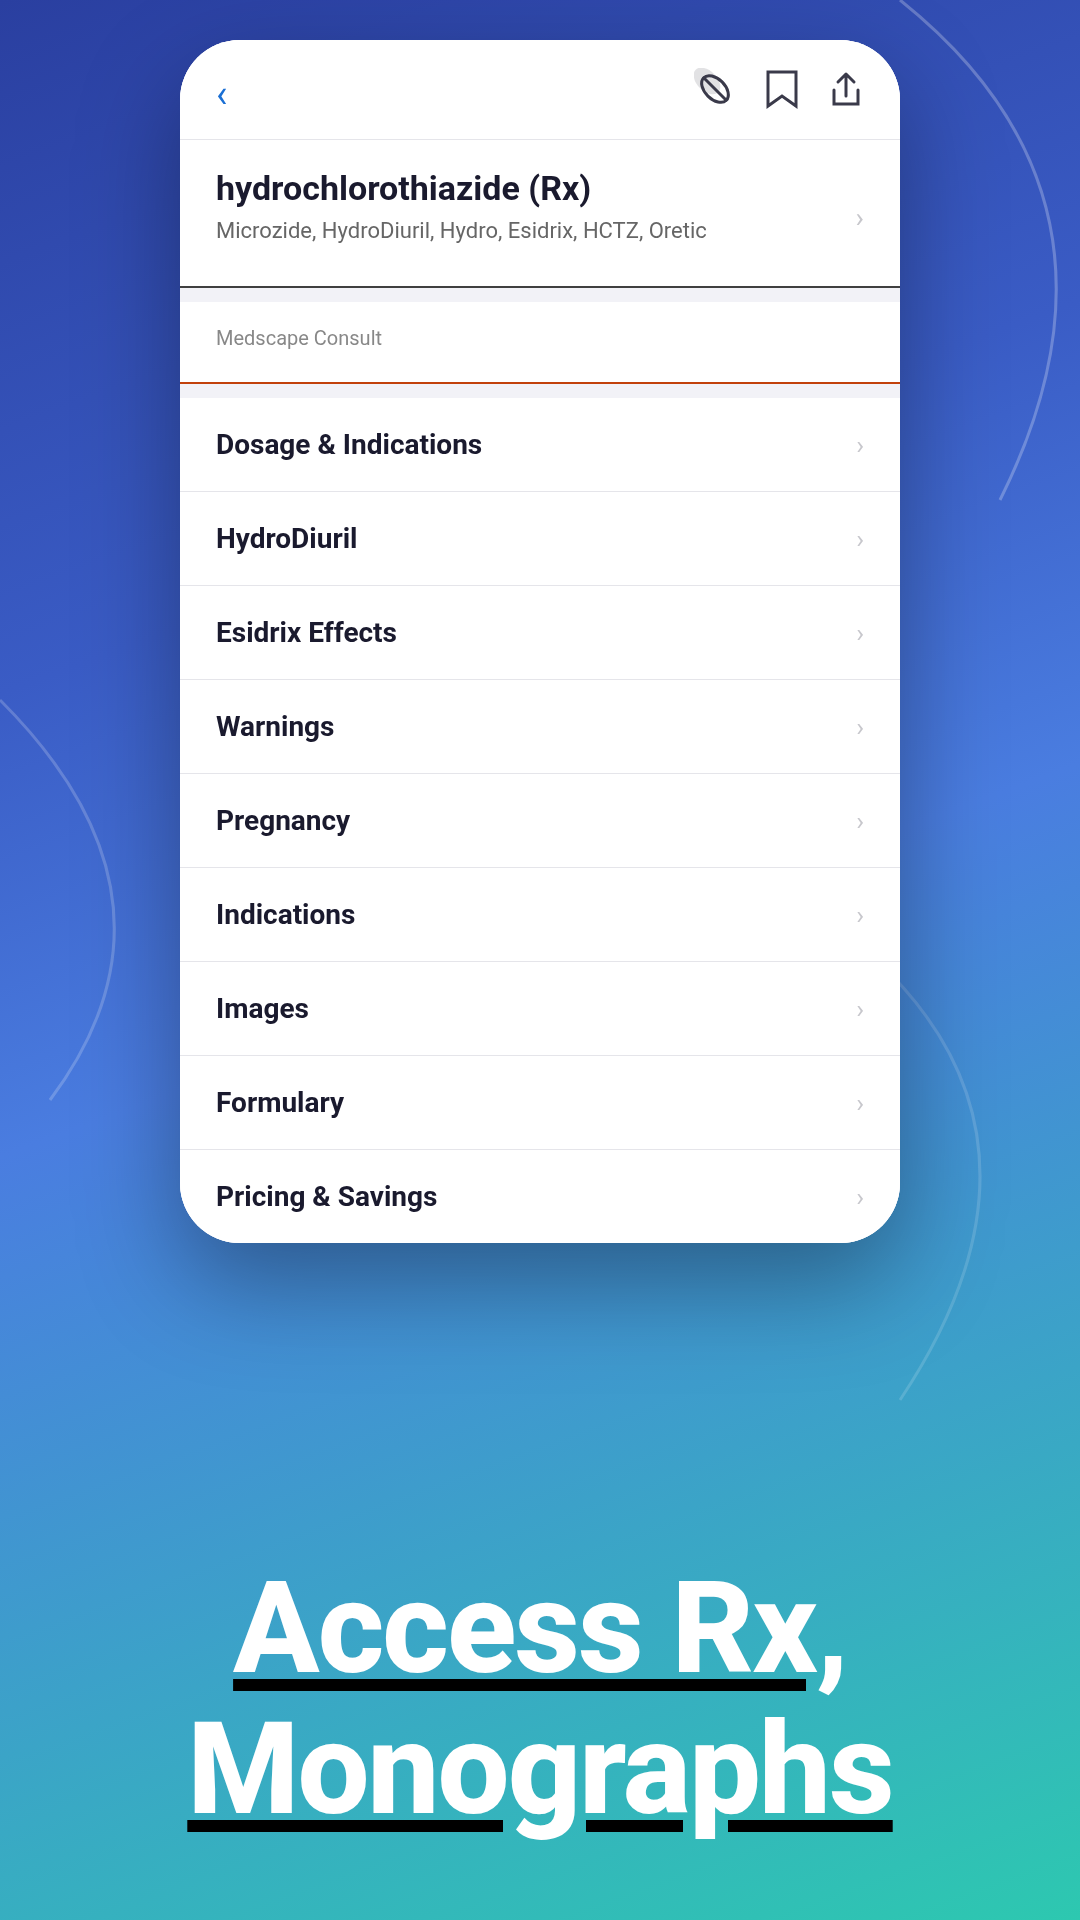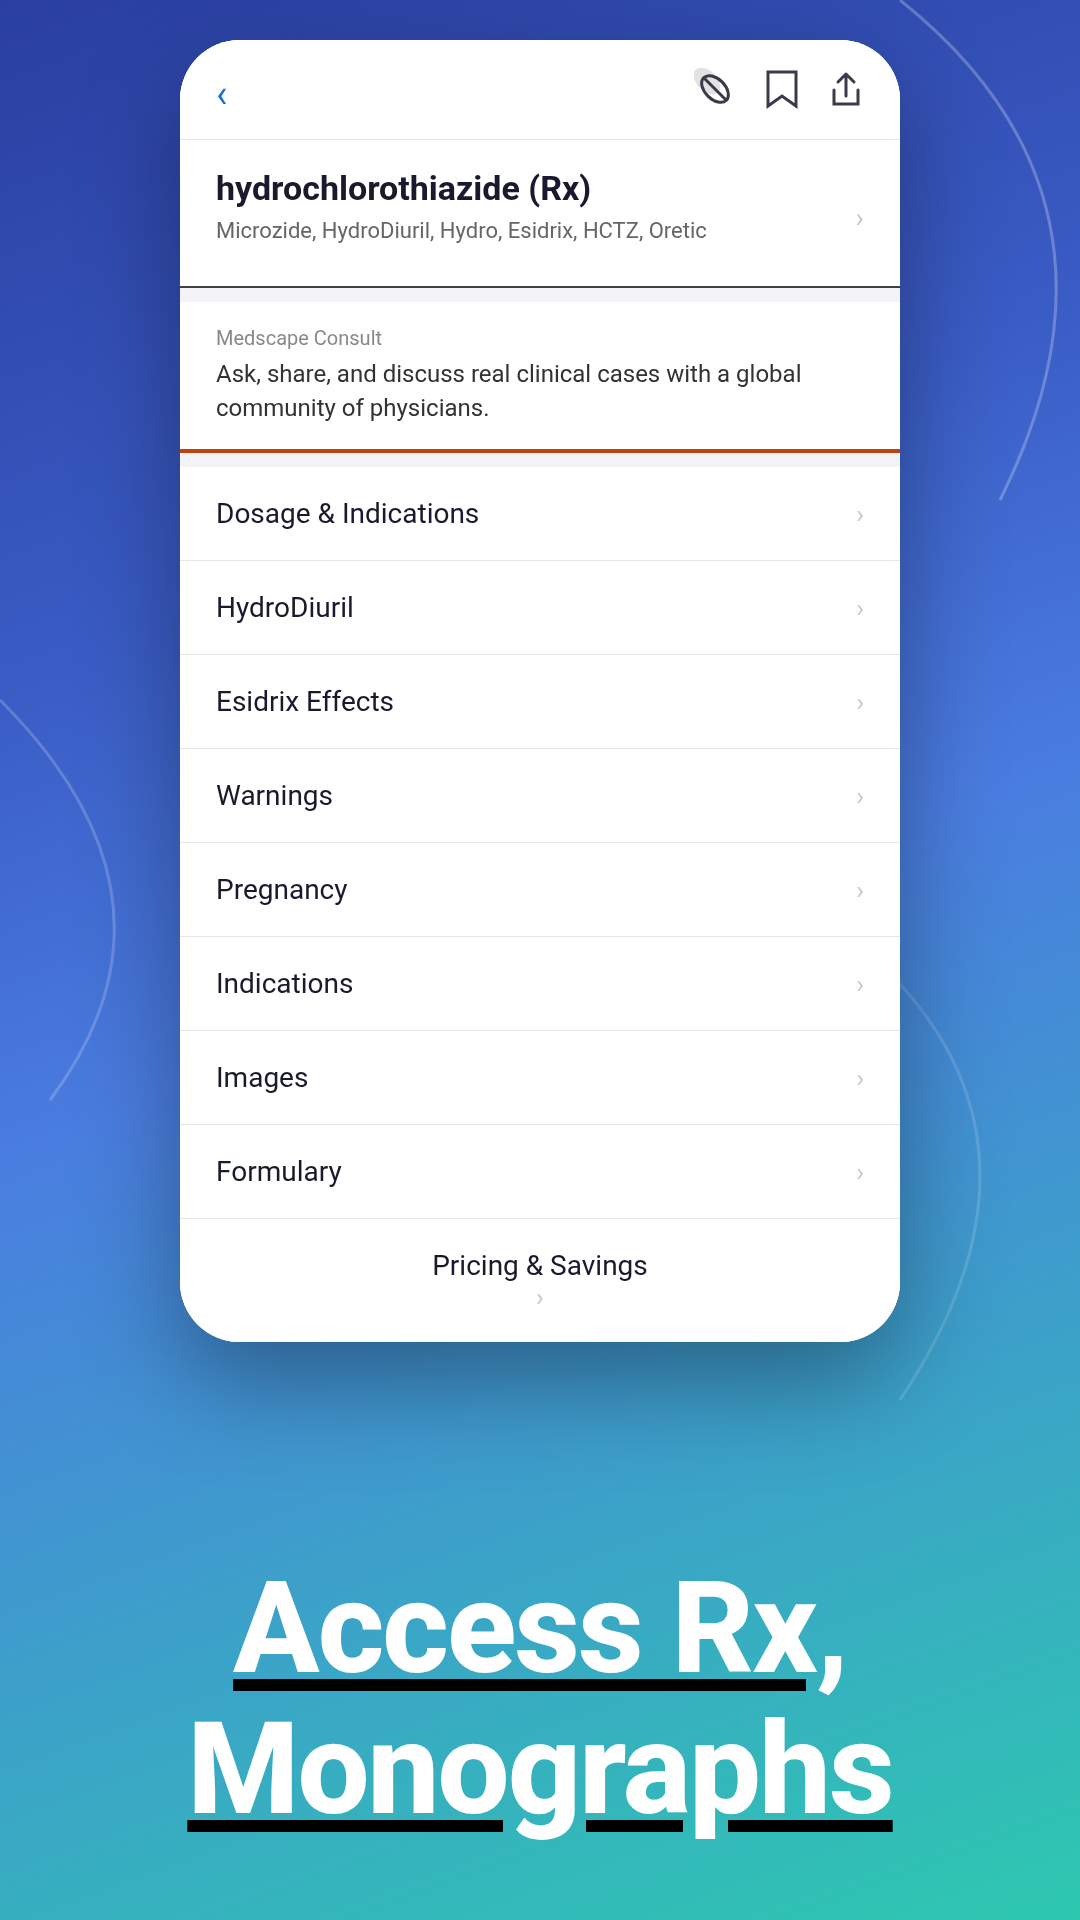--- a/index.html
+++ b/index.html
@@ -111,21 +111,21 @@
 
     .chevron-right {
       font-size: 28px;
       color: #c7c7cc;
     }
 
     
     .consult-section {
       background: #ffffff;
       padding: 24px 36px;
-      border-bottom: 4px solid #c2410c;
+      border-bottom: 2px solid #c2410c;
       margin-top: 14px;
     }
 
     .consult-label {
       font-size: 20px;
       color: #888;
       margin-bottom: 8px;
     }
 
     .consult-text {
@@ -144,26 +144,25 @@
       display: flex;
       align-items: center;
       justify-content: space-between;
       padding: 30px 36px;
       border-bottom: 1px solid #e5e5ea;
       cursor: pointer;
     }
 
     .menu-item:last-child {
       border-bottom: none;
-      flex-direction: column;
     }
 
     .menu-label {
       font-size: 28px;
-      font-weight: 400;
+      font-weight: 700;
       color: #1a1a2e;
     }
 
     .menu-chevron {
       font-size: 26px;
       color: #c7c7cc;
     }
 
     
     .bottom-text {
@@ -228,21 +227,20 @@
       <div class="drug-header">
         <div class="drug-info">
           <div class="drug-name">hydrochlorothiazide (Rx)</div>
           <div class="drug-aliases">Microzide, HydroDiuril, Hydro, Esidrix, HCTZ, Oretic</div>
         </div>
         <span class="chevron-right">›</span>
       </div>
 
       <div class="consult-section">
         <div class="consult-label">Medscape Consult</div>
-        <div class="consult-text">Ask, share, and discuss real clinical cases with a global community of physicians.</div>
       </div>
 
       <div class="menu-list">
         <div class="menu-item">
           <span class="menu-label">Dosage &amp; Indications</span>
           <span class="menu-chevron">›</span>
         </div>
         <div class="menu-item">
           <span class="menu-label">HydroDiuril</span>
           <span class="menu-chevron">›</span>

